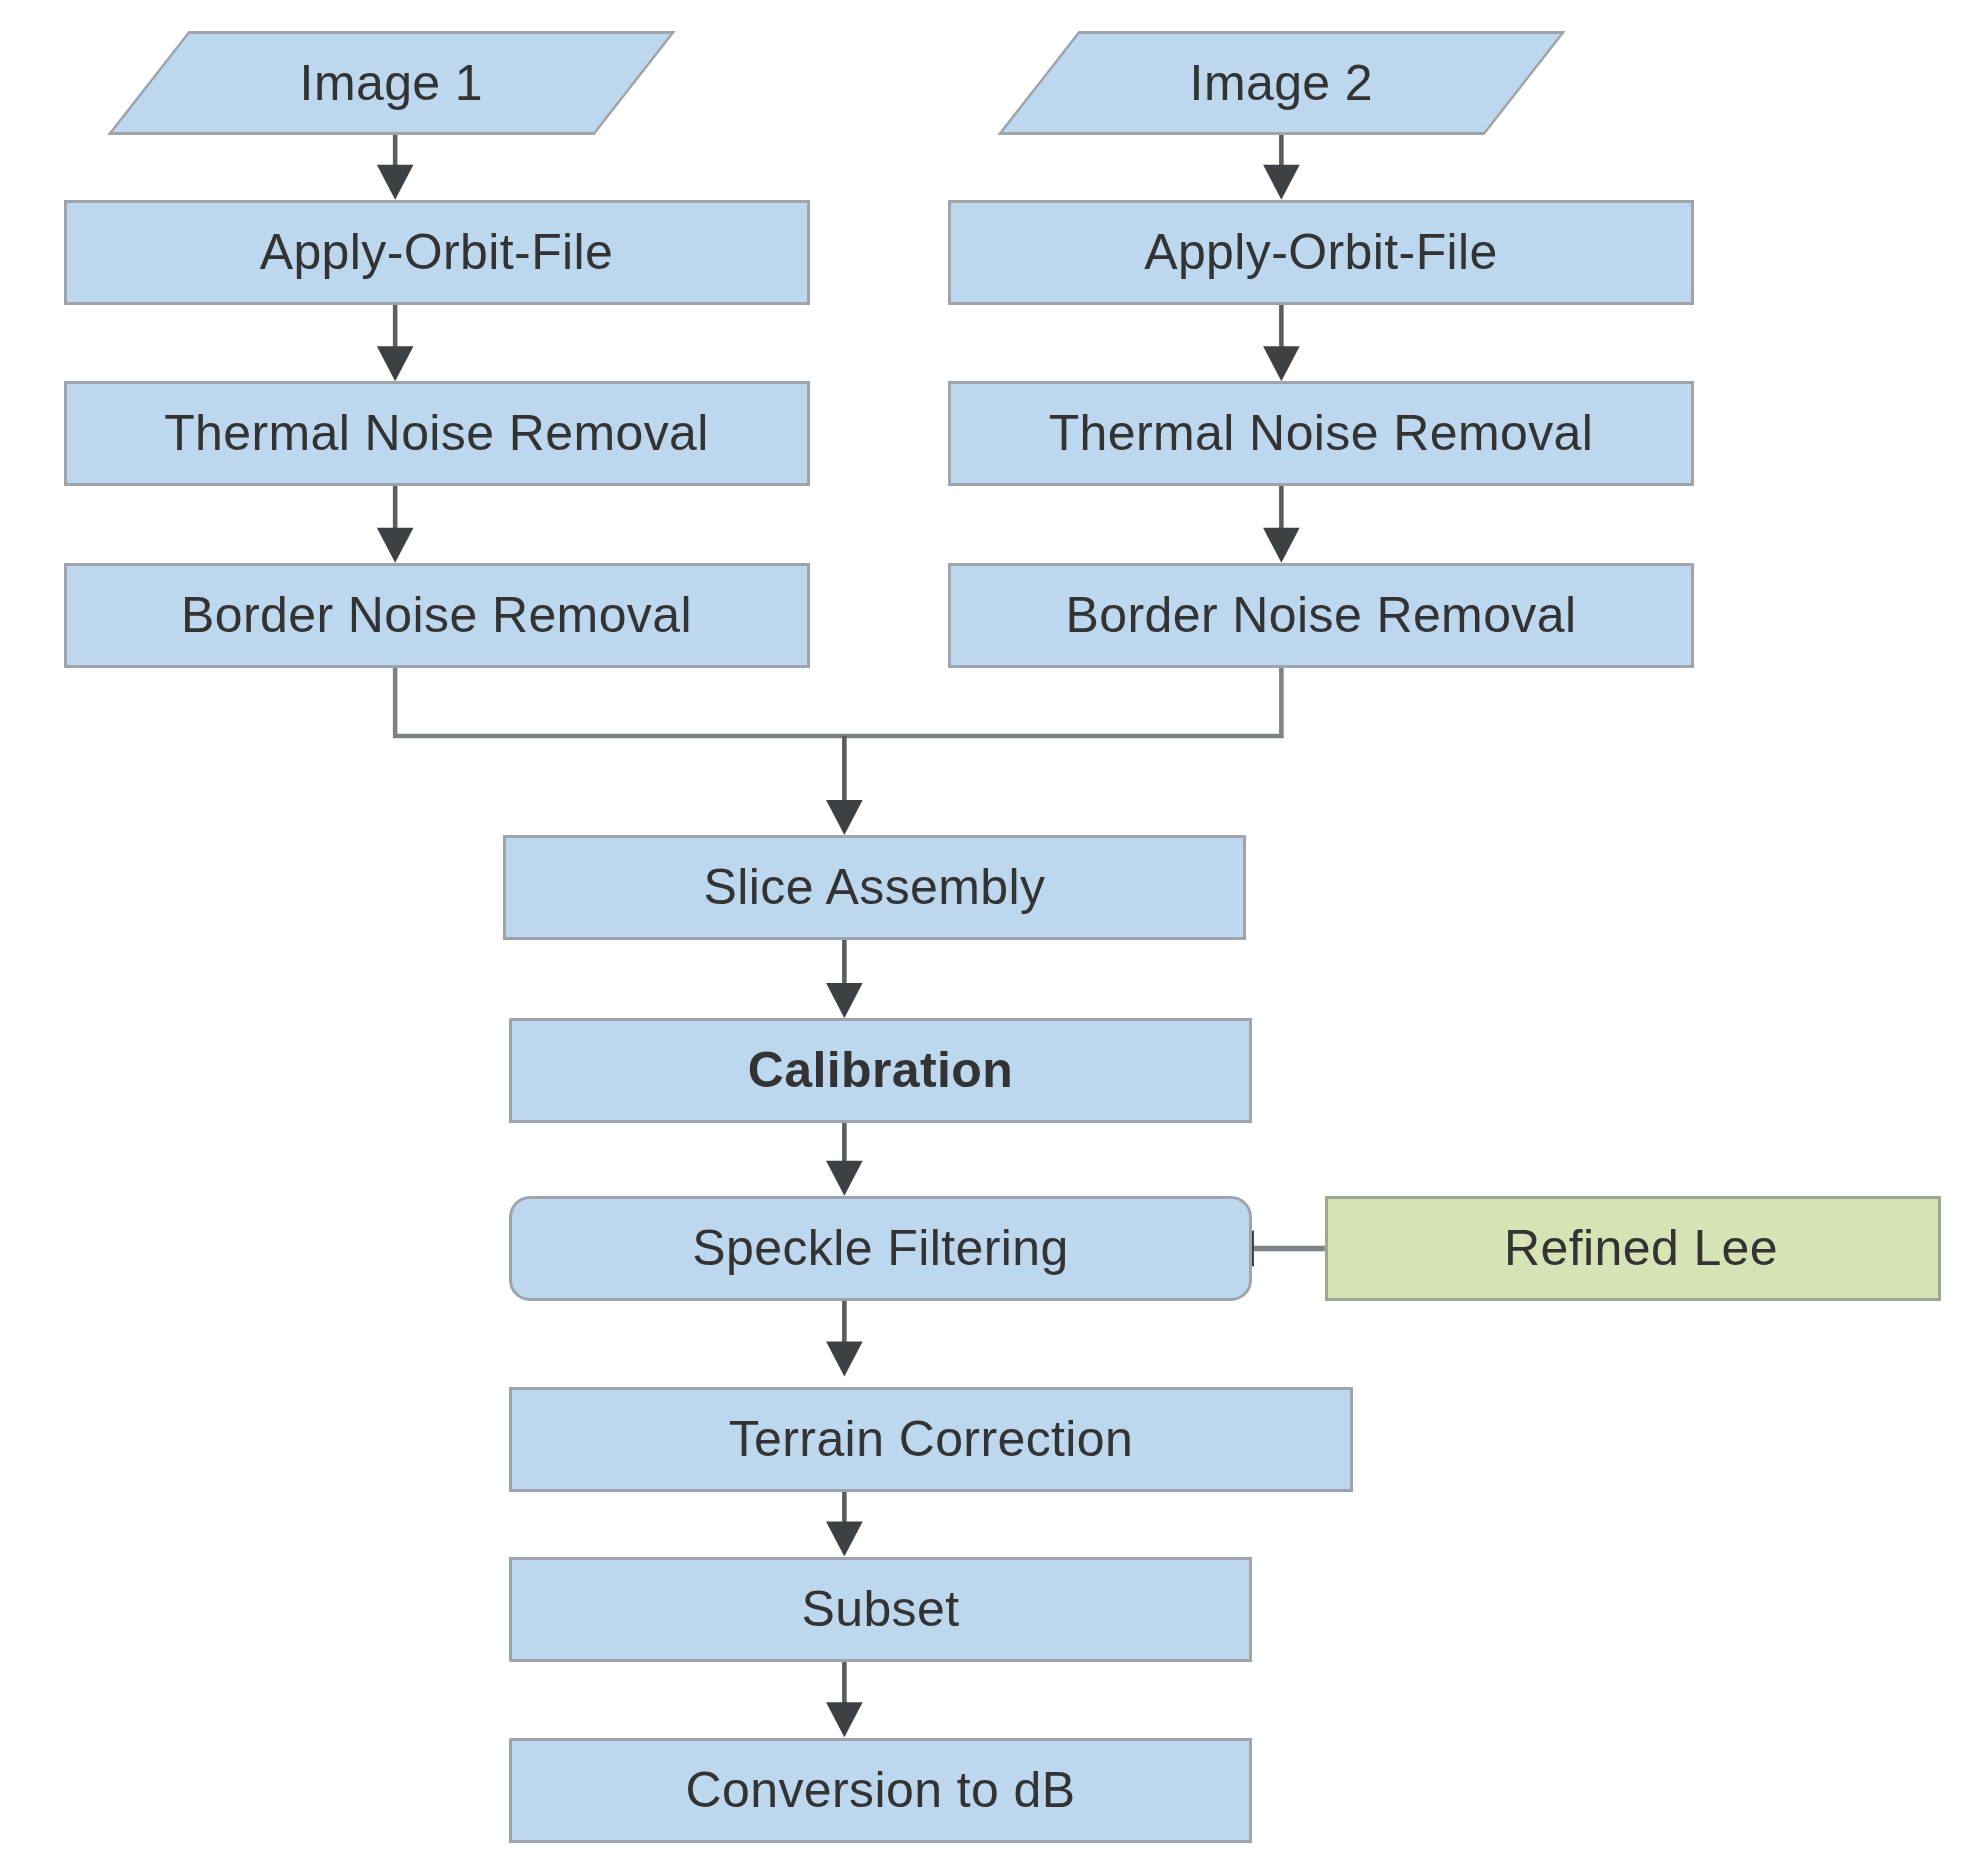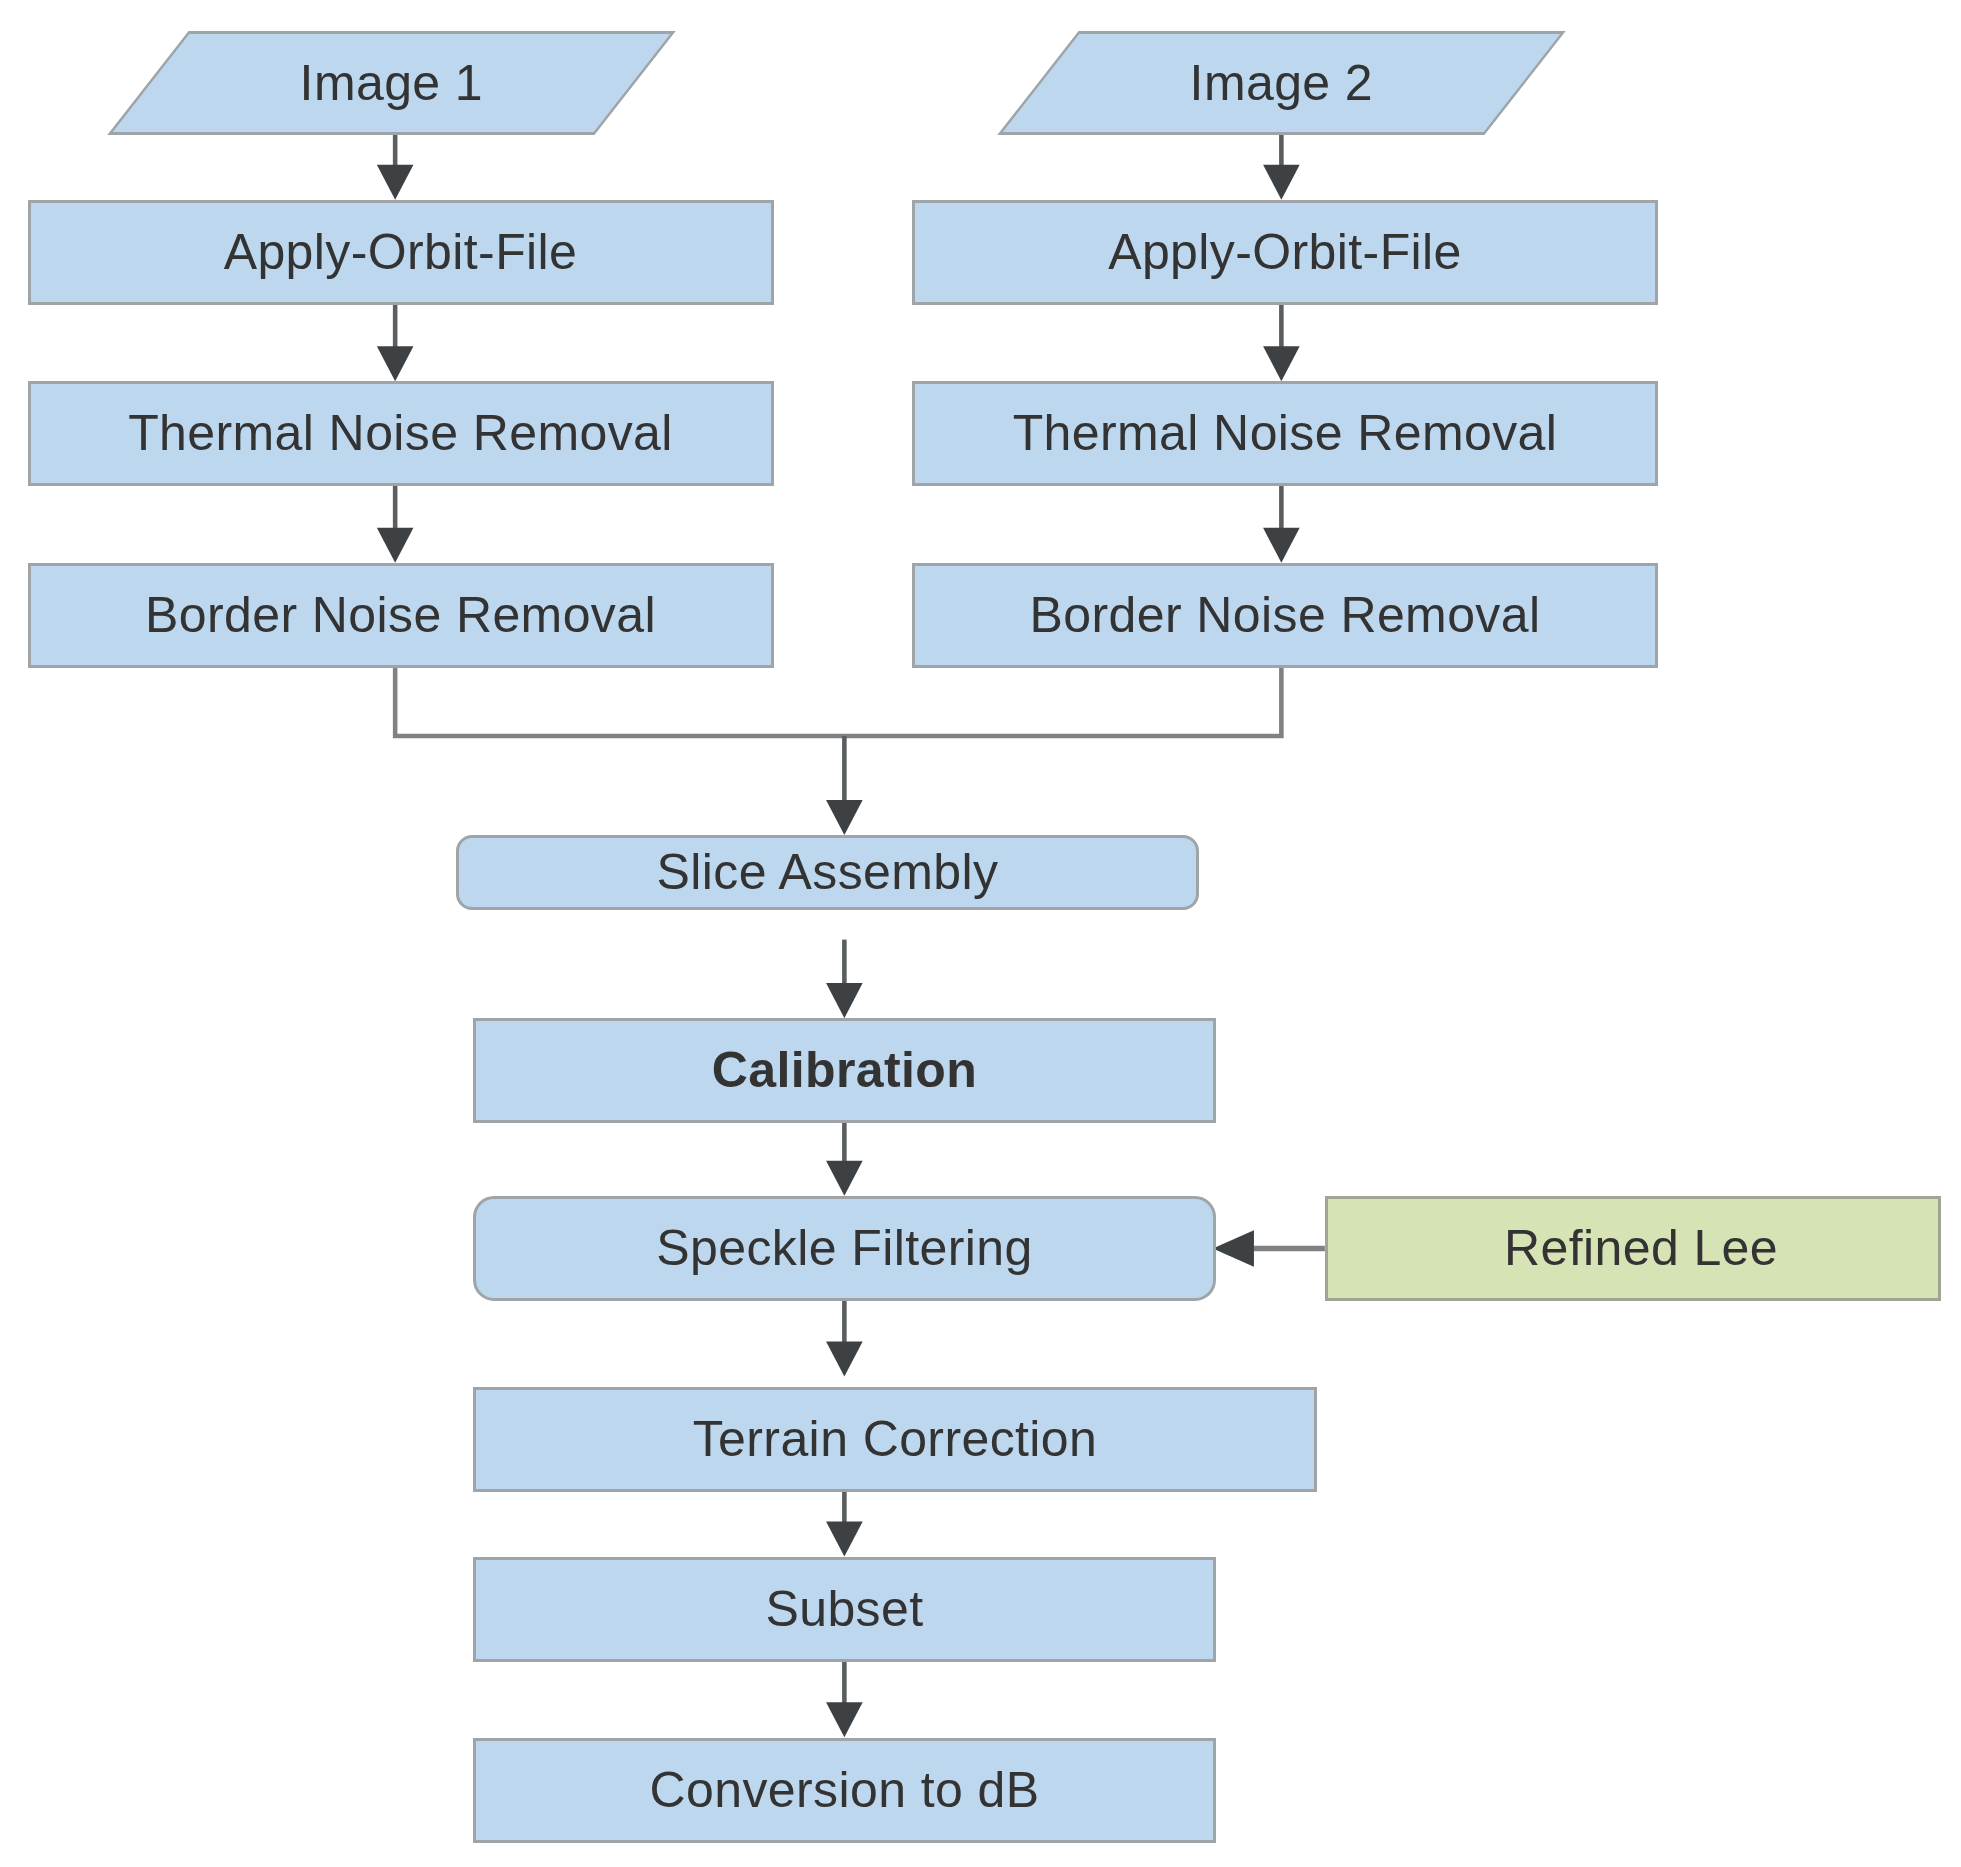--- a/index.html
+++ b/index.html
@@ -24,20 +24,21 @@
     justify-content: center;
     font-size: 50px;
     color: #333333;
     text-align: center;
     line-height: 1.1;
     letter-spacing: 0.4px;
   }
   .process {
     background: #BDD7EE;
     border: 3.1px solid #9EA4A7;
+    margin-left: 36px;
   }
   .annotation {
     background: #D6E3B5;
     border: 3.1px solid #A0A596;
   }
   .pgram {
     background: #BDD7EE;
     border: 3.1px solid #9EA4A7;
     transform: skewX(-38deg);
   }
@@ -129,21 +130,21 @@
   </div>
 
   <div class="node process" style="left:27.5px; top:200px; width:746px; height:105px;">Apply-Orbit-File</div>
   <div class="node process" style="left:27.5px; top:381px; width:746px; height:105px;">Thermal Noise Removal</div>
   <div class="node process" style="left:27.5px; top:563px; width:746px; height:105px;">Border Noise Removal</div>
 
   <div class="node process" style="left:912px; top:200px; width:746px; height:105px;">Apply-Orbit-File</div>
   <div class="node process" style="left:912px; top:381px; width:746px; height:105px;">Thermal Noise Removal</div>
   <div class="node process" style="left:912px; top:563px; width:746px; height:105px;">Border Noise Removal</div>
 
-  <div class="node process" style="left:456px; top:835px; width:743px; height:75px;border-radius:16px;">Slice Assembly</div>
+  <div class="node process" style="left:467px; top:835px; width:743px; height:105px;">Slice Assembly</div>
   <div class="node process" style="left:473px; top:1018px; width:743px; height:105px;font-weight:bold;">Calibration</div>
   <div class="node process" style="left:473px; top:1196px; width:743px; height:105px;border-radius:21px;">Speckle Filtering</div>
 
   <div class="node annotation" style="left:1325px; top:1196px; width:616px; height:105px;padding-left:16px;">Refined Lee</div>
 
   <div class="node process" style="left:473px; top:1387px; width:844px; height:105px;">Terrain Correction</div>
   <div class="node process" style="left:473px; top:1557px; width:743px; height:105px;">Subset</div>
   <div class="node process" style="left:473px; top:1738px; width:743px; height:105px;">Conversion to dB</div>
 
 </div>

